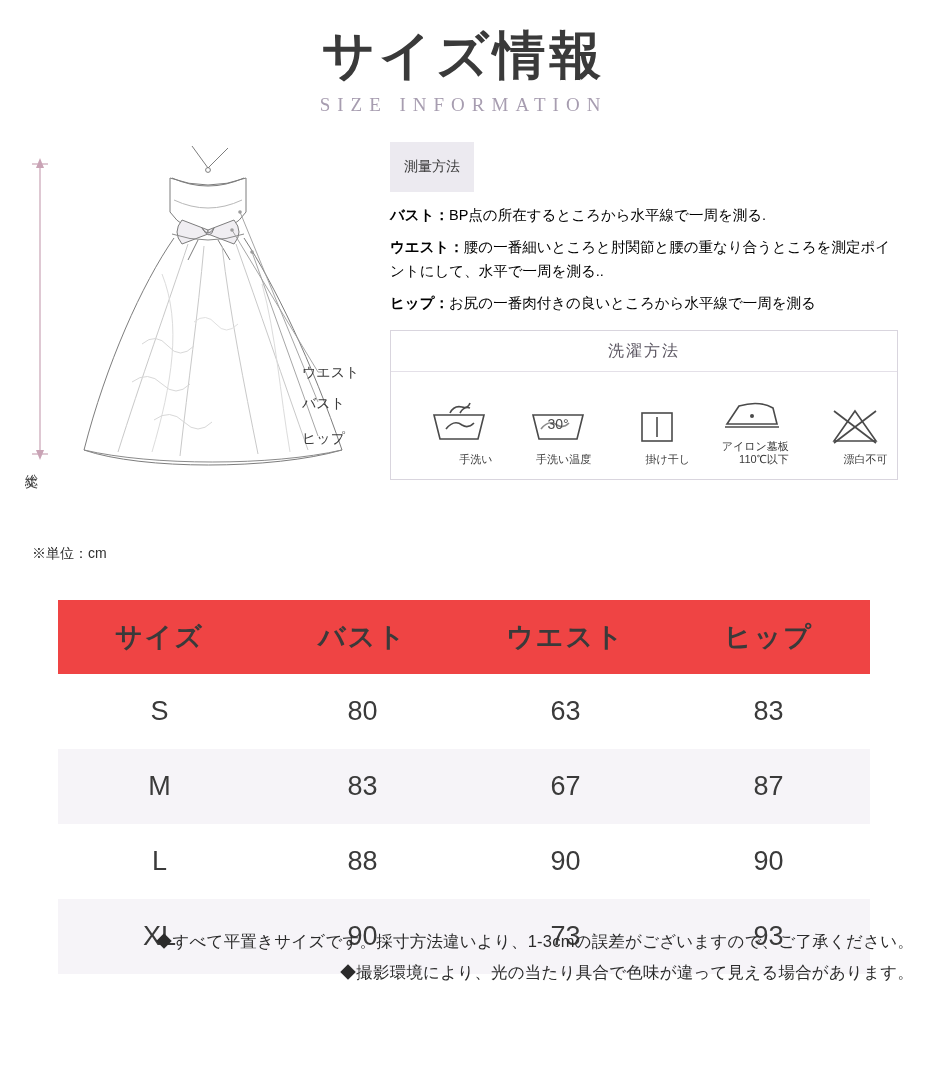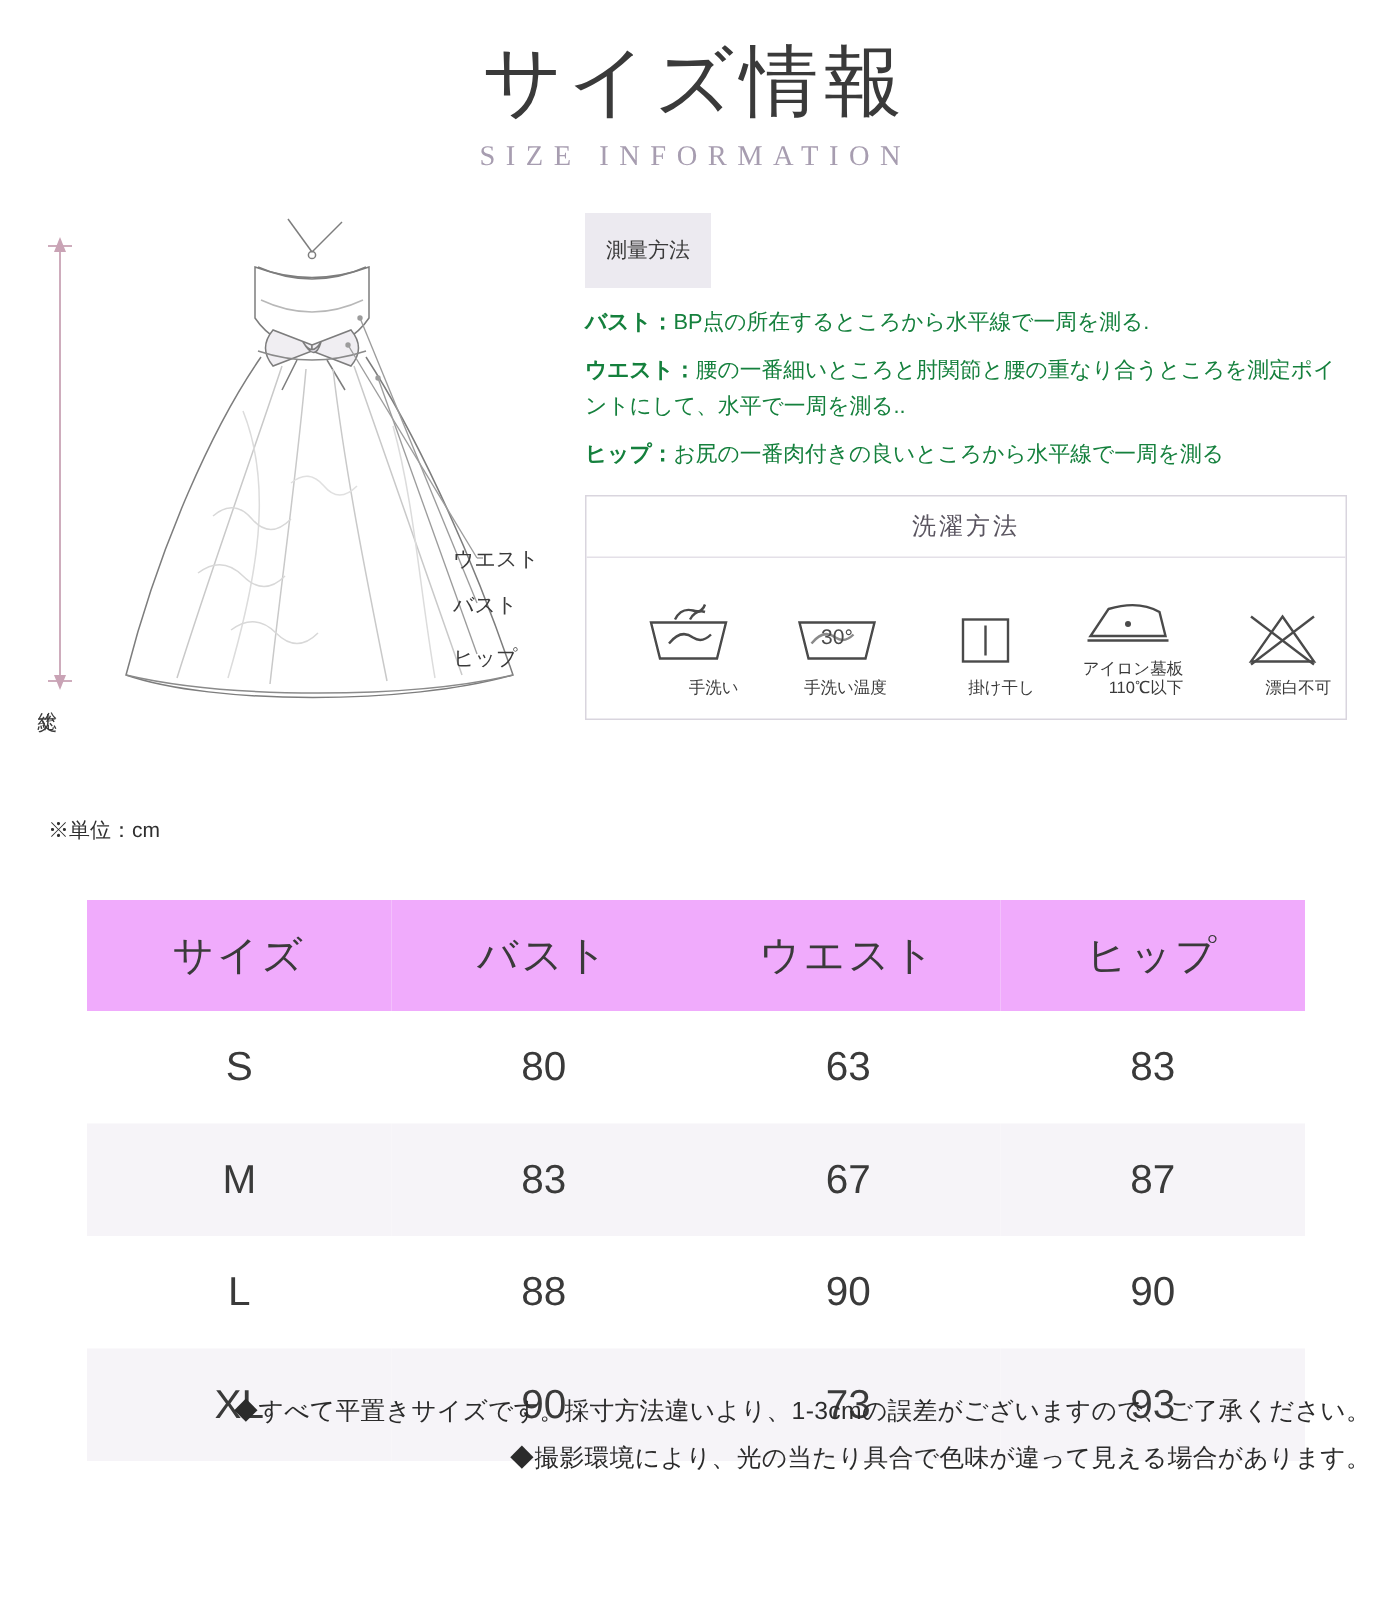--- a/index.html
+++ b/index.html
@@ -18,21 +18,21 @@
 
   
   .header {
     text-align: center;
     padding-top: 26px;
   }
   .title-jp {
     font-size: 52px;
     letter-spacing: 4px;
     color: #3a3a3a;
-    font-weight: 400;
+    font-weight: 700;
     line-height: 1.15;
     font-family: "DejaVu Sans", sans-serif;
   }
   .title-en {
     margin-top: 8px;
     font-size: 19px;
     letter-spacing: 7px;
     color: #a79db0;
     font-family: "Liberation Serif", serif;
   }
@@ -81,21 +81,21 @@
     display: inline-block;
     background: #eceaf0;
     color: #3a3a3a;
     font-size: 14px;
     padding: 16px 14px;
     margin-bottom: 12px;
   }
   .measure-line {
     font-size: 14.5px;
     line-height: 1.62;
-    color: #15803d;
+    color: #000000;
     margin-bottom: 9px;
   }
   .measure-line b {
     font-weight: 700;
   }
 
   
   .wash-box {
     margin-top: 14px;
     border: 1px solid #d9d5de;
@@ -143,22 +143,22 @@
     left: 58px;
     top: 600px;
     width: 812px;
   }
   table.size-table {
     border-collapse: collapse;
     width: 100%;
     table-layout: fixed;
   }
   table.size-table th {
-    background: #f0abfc;
-    font-weight: 400;
+    background: #ef4444;
+    font-weight: 700;
     font-size: 27px;
     color: #3a3a3a;
     height: 72px;
     letter-spacing: 2px;
   }
   table.size-table td {
     text-align: center;
     font-size: 27px;
     color: #3a3a3a;
     height: 73px;

